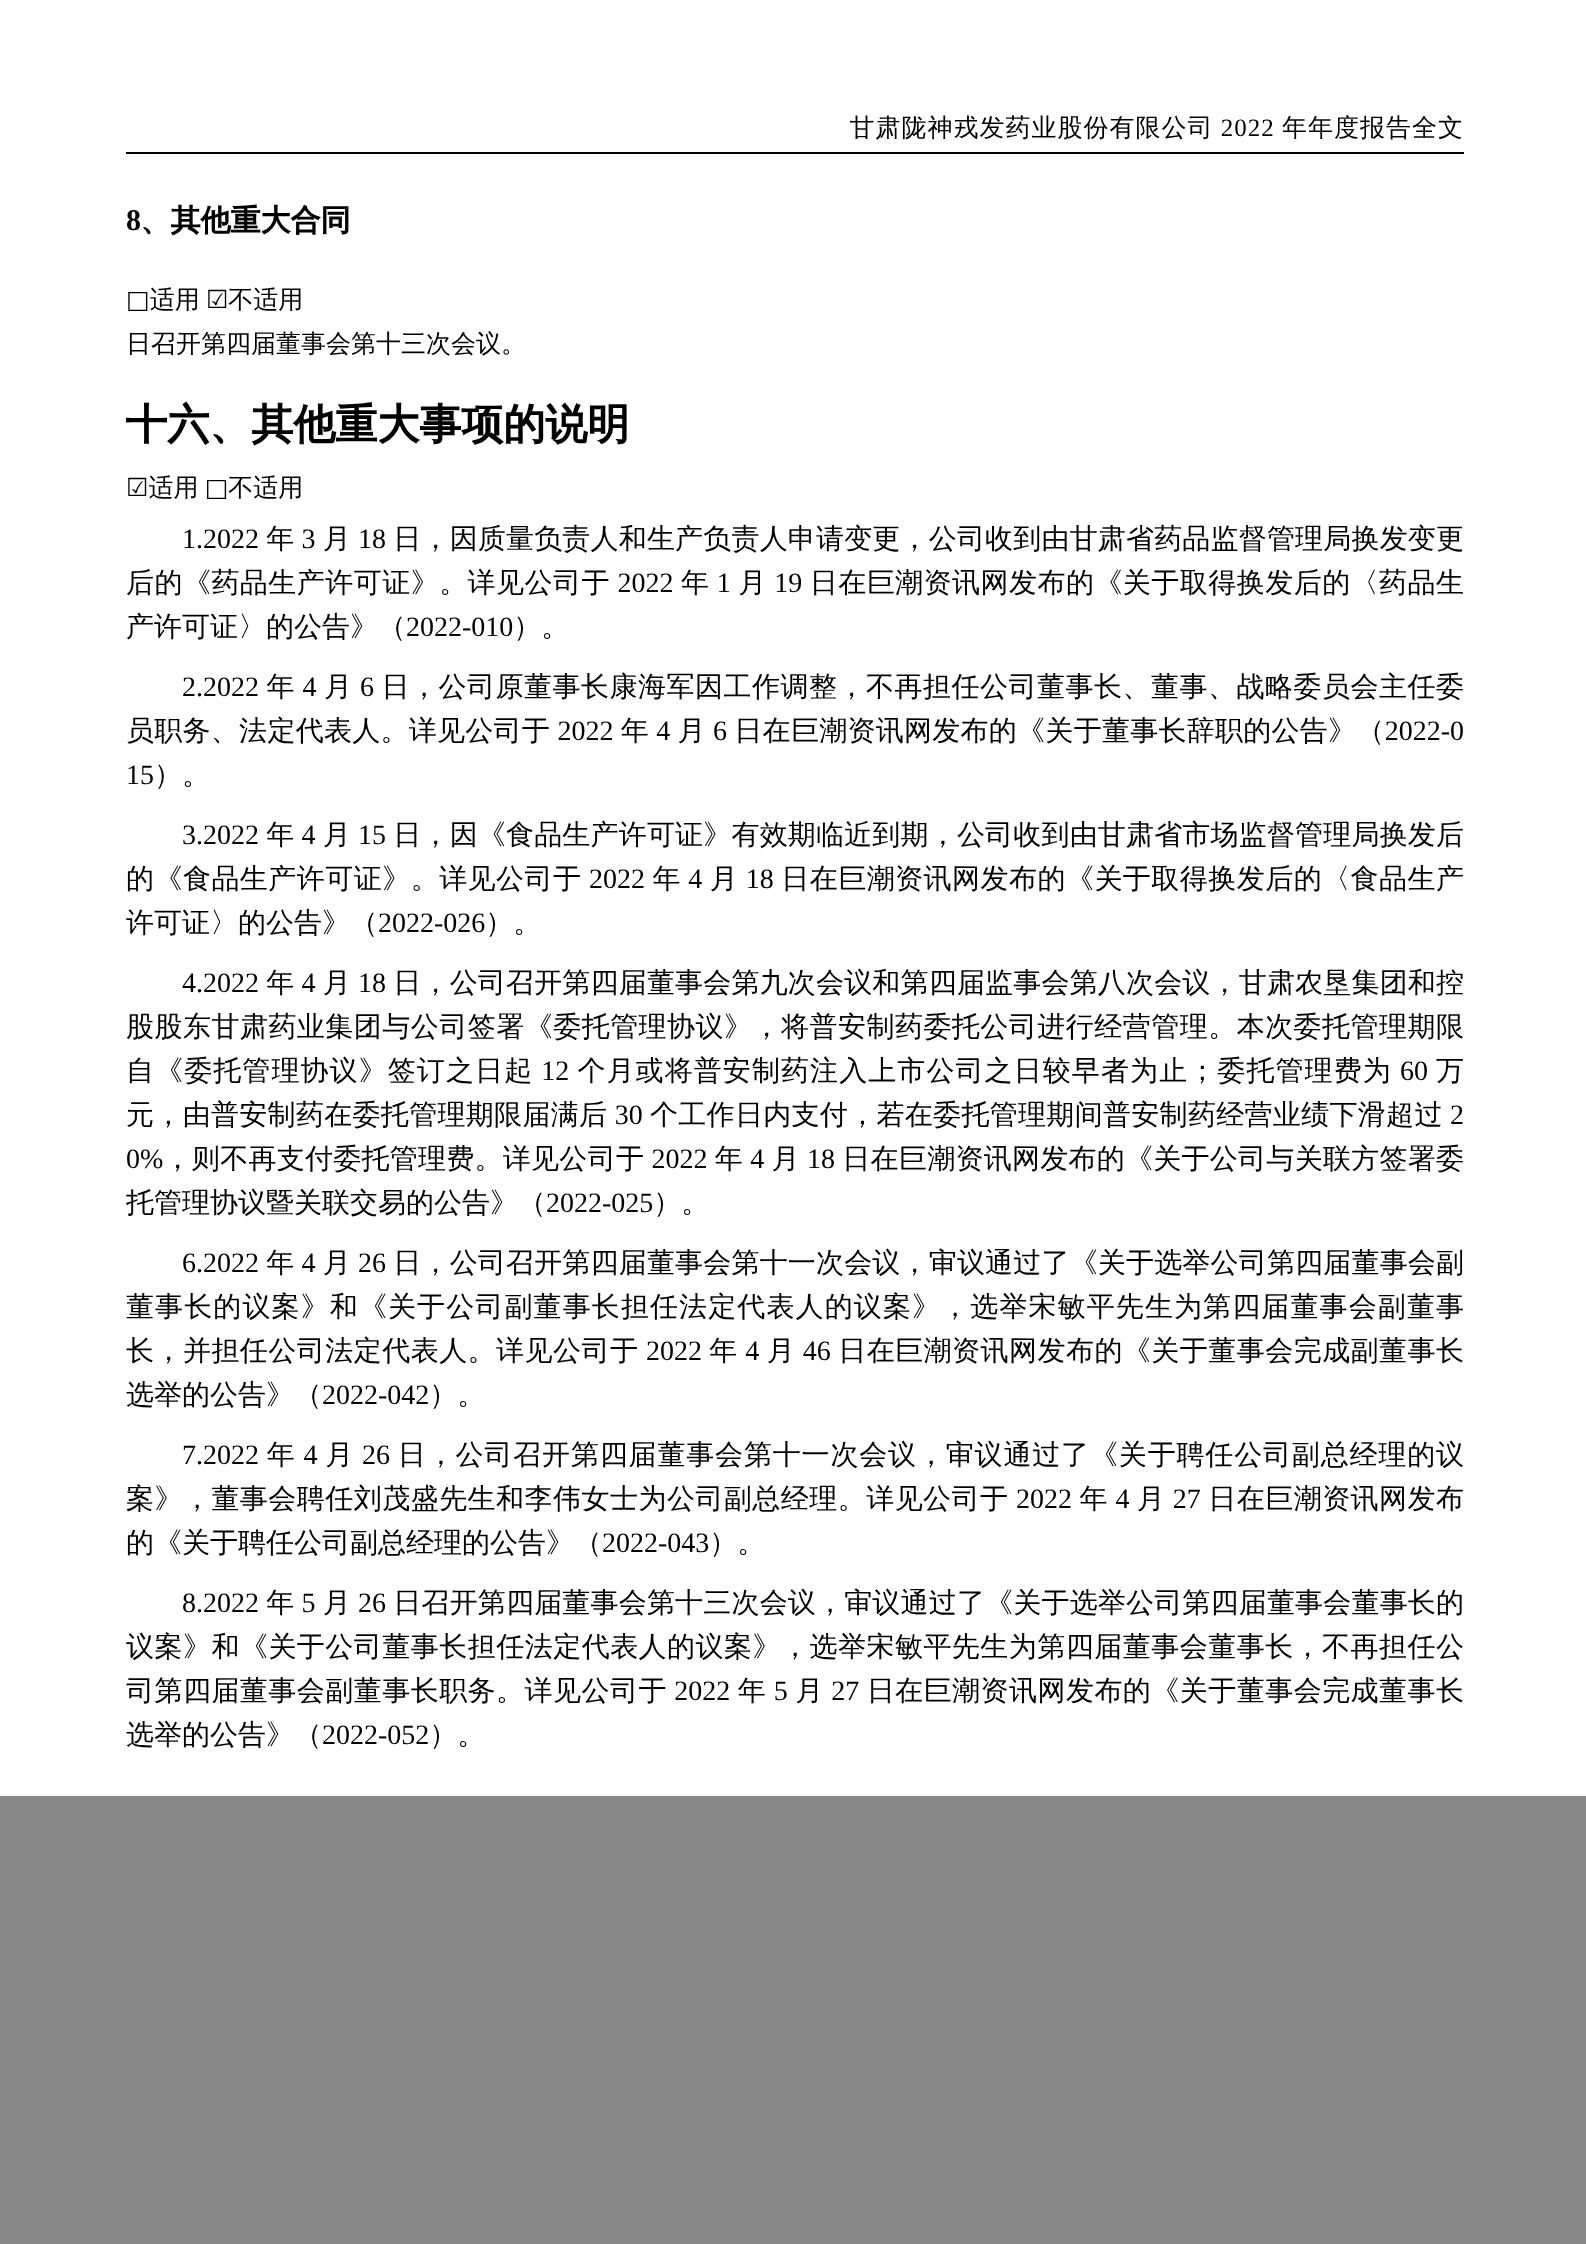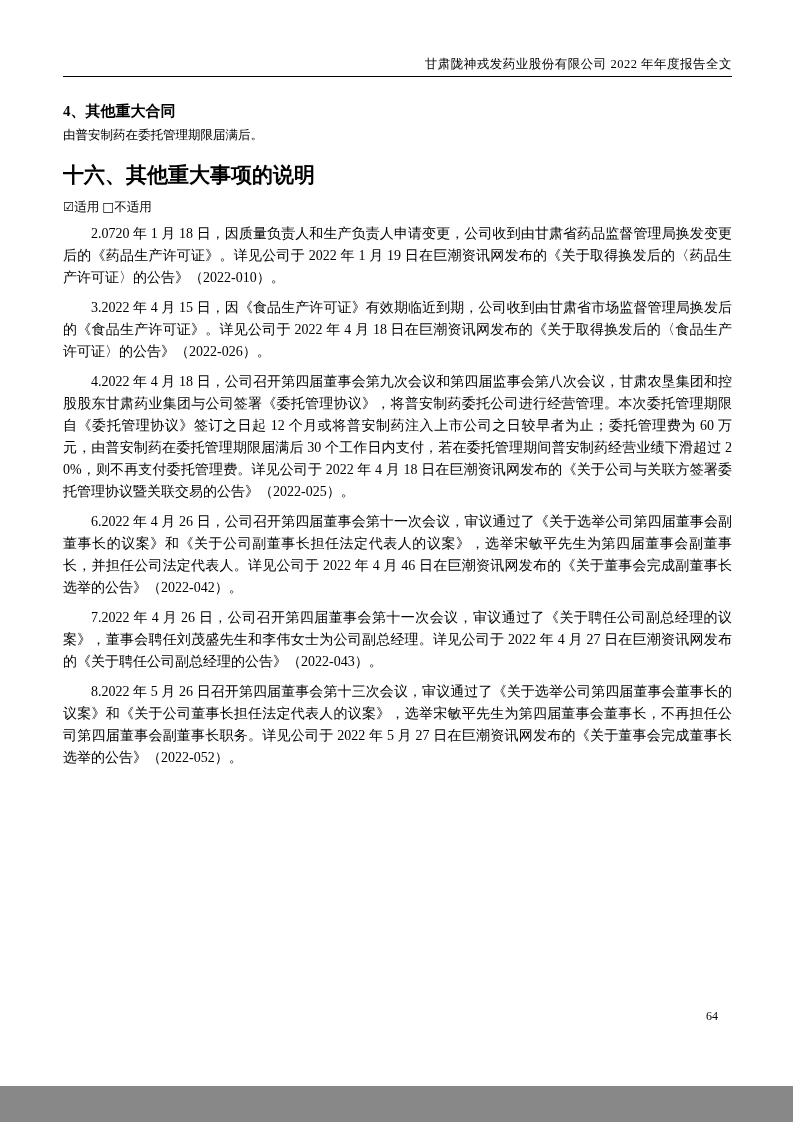--- a/index.html
+++ b/index.html
@@ -3,21 +3,21 @@
 <meta charset="utf-8">
 <style>
   html, body {
     margin: 0;
     padding: 0;
     background: #888;
   }
   .page {
     position: relative;
     width: 793px;
-    height: 1086px;
+    height: 898px;
     margin: 0 auto;
     background: #ffffff;
     box-sizing: border-box;
     padding: 0 61px 0 63px;
     font-family: "Liberation Serif", "DejaVu Serif", serif;
     color: #000000;
     overflow: hidden;
   }
   .doc-header {
     padding-top: 56px;
@@ -86,34 +86,39 @@
 
 <div class="page">
 
   <header class="doc-header">
     <div class="doc-header-title">甘肃陇神戎发药业股份有限公司 2022 年年度报告全文</div>
     <hr class="header-rule">
   </header>
 
   <main>
 
-    <h2 class="h-sub">4、其他重大合同</h2>
+    <h2 class="h-sub">8、其他重大合同</h2>
 
+    <p class="applicability">
+      <span class="checkbox-glyph">□</span><span>适用</span>
+      <span class="checkbox-glyph">☑</span><span>不适用</span>
+    </p>
 
-    <p class="note-line">由普安制药在委托管理期限届满后。</p>
+    <p class="note-line">日召开第四届董事会第十三次会议。</p>
 
     <h1 class="h-main">十六、其他重大事项的说明</h1>
 
     <p class="applicability tight">
       <span class="checkbox-glyph">☑</span><span>适用</span>
       <span class="checkbox-glyph">□</span><span>不适用</span>
     </p>
 
     <div class="paragraphs">
-        <p class="body-para">2.0720 年 1 月 18 日，因质量负责人和生产负责人申请变更，公司收到由甘肃省药品监督管理局换发变更后的《药品生产许可证》。详见公司于 2022 年 1 月 19 日在巨潮资讯网发布的《关于取得换发后的〈药品生产许可证〉的公告》（2022-010）。</p>
+        <p class="body-para">1.2022 年 3 月 18 日，因质量负责人和生产负责人申请变更，公司收到由甘肃省药品监督管理局换发变更后的《药品生产许可证》。详见公司于 2022 年 1 月 19 日在巨潮资讯网发布的《关于取得换发后的〈药品生产许可证〉的公告》（2022-010）。</p>
+        <p class="body-para">2.2022 年 4 月 6 日，公司原董事长康海军因工作调整，不再担任公司董事长、董事、战略委员会主任委员职务、法定代表人。详见公司于 2022 年 4 月 6 日在巨潮资讯网发布的《关于董事长辞职的公告》（2022-015）。</p>
         <p class="body-para">3.2022 年 4 月 15 日，因《食品生产许可证》有效期临近到期，公司收到由甘肃省市场监督管理局换发后的《食品生产许可证》。详见公司于 2022 年 4 月 18 日在巨潮资讯网发布的《关于取得换发后的〈食品生产许可证〉的公告》（2022-026）。</p>
         <p class="body-para">4.2022 年 4 月 18 日，公司召开第四届董事会第九次会议和第四届监事会第八次会议，甘肃农垦集团和控股股东甘肃药业集团与公司签署《委托管理协议》，将普安制药委托公司进行经营管理。本次委托管理期限自《委托管理协议》签订之日起 12 个月或将普安制药注入上市公司之日较早者为止；委托管理费为 60 万元，由普安制药在委托管理期限届满后 30 个工作日内支付，若在委托管理期间普安制药经营业绩下滑超过 20%，则不再支付委托管理费。详见公司于 2022 年 4 月 18 日在巨潮资讯网发布的《关于公司与关联方签署委托管理协议暨关联交易的公告》（2022-025）。</p>
         <p class="body-para">6.2022 年 4 月 26 日，公司召开第四届董事会第十一次会议，审议通过了《关于选举公司第四届董事会副董事长的议案》和《关于公司副董事长担任法定代表人的议案》，选举宋敏平先生为第四届董事会副董事长，并担任公司法定代表人。详见公司于 2022 年 4 月 46 日在巨潮资讯网发布的《关于董事会完成副董事长选举的公告》（2022-042）。</p>
         <p class="body-para">7.2022 年 4 月 26 日，公司召开第四届董事会第十一次会议，审议通过了《关于聘任公司副总经理的议案》，董事会聘任刘茂盛先生和李伟女士为公司副总经理。详见公司于 2022 年 4 月 27 日在巨潮资讯网发布的《关于聘任公司副总经理的公告》（2022-043）。</p>
         <p class="body-para">8.2022 年 5 月 26 日召开第四届董事会第十三次会议，审议通过了《关于选举公司第四届董事会董事长的议案》和《关于公司董事长担任法定代表人的议案》，选举宋敏平先生为第四届董事会董事长，不再担任公司第四届董事会副董事长职务。详见公司于 2022 年 5 月 27 日在巨潮资讯网发布的《关于董事会完成董事长选举的公告》（2022-052）。</p>
       </div>
 
   </main>
 
   <footer>

